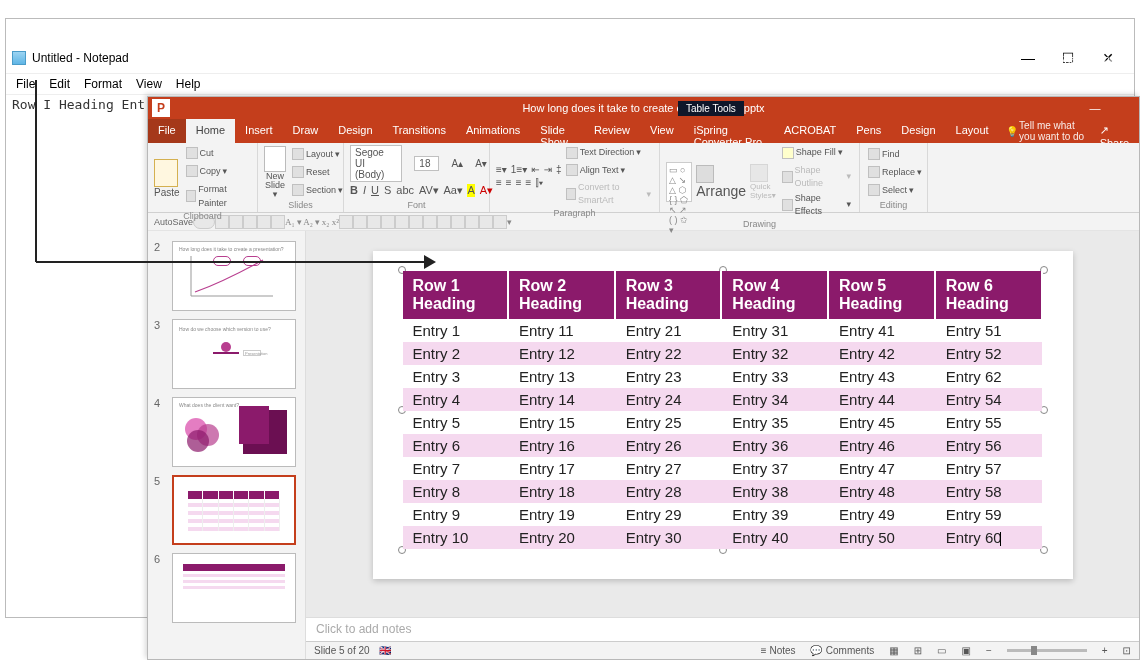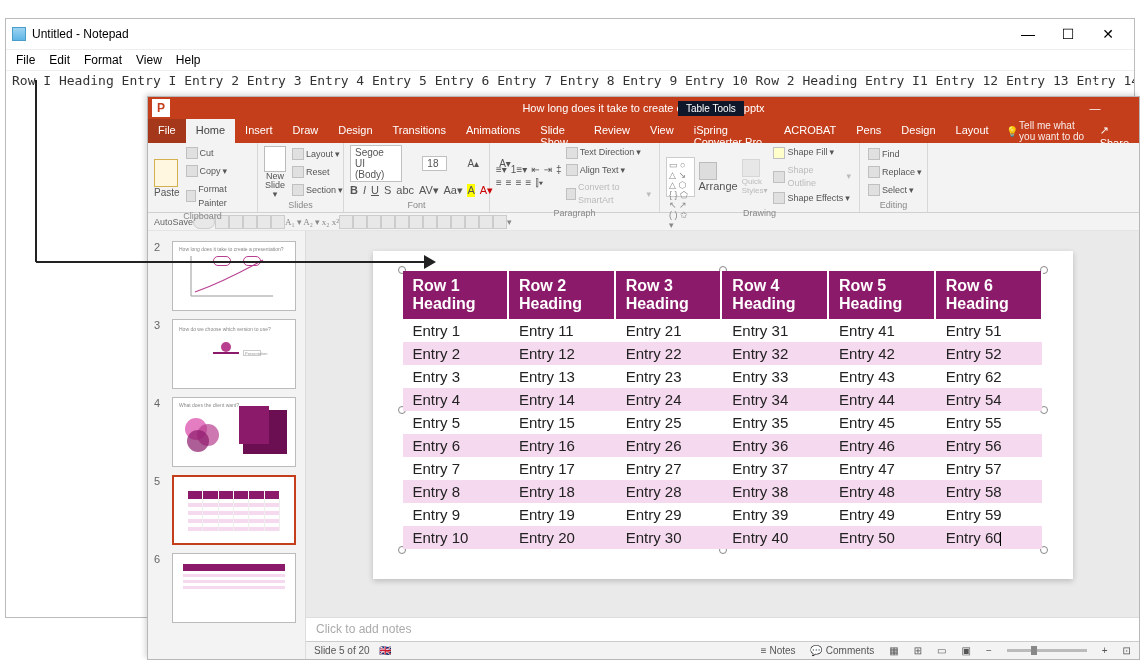--- a/index.html
+++ b/index.html
@@ -1,20 +1,20 @@
 <!DOCTYPE html>
 <html><head>
 <meta charset="utf-8">
 <style>
 * { box-sizing: border-box; margin: 0; padding: 0; }
 body { font-family: "Segoe UI", Tahoma, sans-serif; font-size: 11px; background: #fff; width: 1140px; height: 660px; overflow: hidden; position: relative; }
 
 
 .notepad { position: absolute; top: 18px; left: 5px; width: 1130px; height: 600px; border: 1px solid #bbb; background: #fff; z-index: 1; }
-.notepad-title { display: flex; align-items: center; padding: 4px 6px; font-size: 12px; border-bottom: 1px solid #eee; }
+.notepad-title { display: flex; align-items: center; padding: 4px 6px; font-size: 12px; border-bottom: 1px solid #eee; margin-top: 24px; }
 .notepad-title .np-icon { width: 14px; height: 14px; background: linear-gradient(#9cd4f2,#5fb5e5); border: 1px solid #4a9cc9; margin-right: 6px; }
 .notepad-ctrls { margin-left: auto; display: flex; gap: 0; }
 .notepad-ctrls span { width: 40px; height: 22px; display: flex; align-items: center; justify-content: center; font-size: 14px; }
 .notepad-menu { display: flex; gap: 14px; padding: 3px 10px; font-size: 12px; border-bottom: 1px solid #eee; }
 .notepad-text { font-family: Consolas, monospace; font-size: 13px; padding: 2px 6px; white-space: nowrap; overflow: hidden; color: #333; }
 
 
 .arrow-h { position: absolute; top: 261px; left: 36px; width: 392px; border-top: 2px solid #222; z-index: 3; }
 .arrow-v { position: absolute; top: 80px; left: 35px; height: 182px; border-left: 2px solid #222; z-index: 3; }
 .arrow-head { position: absolute; left: 424px; top: 255px; width: 0; height: 0; border-left: 12px solid #222; border-top: 7px solid transparent; border-bottom: 7px solid transparent; z-index: 3; }
@@ -174,21 +174,21 @@
               <span class="small-ico"></span>
               <span>Reset</span>
             </div>
           <div class="rbtn"><span class="small-ico"></span><span>Section</span> ▾</div>
         </div>
       </div>
       <div class="label">Slides</div>
     </div>
     <div class="rgroup" style="width:146px">
       <div class="content" style="flex-direction:column;align-items:flex-start;gap:2px">
-        <div style="display:flex;gap:20px;align-items:center">
+        <div style="display:flex;gap:12px;align-items:center">
           <span class="font-sel">Segoe UI (Body)</span>
           <span class="sz-sel">18</span>
           <span>A▴</span>
           <span>A▾</span>
         </div>
         <div style="display:flex;gap:5px;font-size:11px">
           <b>B</b>
           <i>I</i>
           <u>U</u>
           <span>S</span>
@@ -223,21 +223,21 @@
           <div class="rbtn"><span class="small-ico"></span><span>Text Direction</span> ▾</div>
           <div class="rbtn"><span class="small-ico"></span><span>Align Text</span> ▾</div>
           <div class="rbtn" style="color:#bbb"><span class="small-ico"></span><span>Convert to SmartArt</span> ▾</div>
         </div>
       </div>
       <div class="label">Paragraph</div>
     </div>
     <div class="rgroup" style="width:200px">
       <div class="content" style="gap:4px">
         <div style="width:70px;height:40px;border:1px solid #ccc;background:#fff;font-size:9px;padding:2px;line-height:10px;color:#888">▭ ○ △ ↘<br>△ ⬡ { } ⬠<br>↖ ↗ ( ) ✩ ▾</div>
-        <div style="text-align:right;font-size:11px">
+        <div style="text-align:right;font-size:14px">
           <div class="big-ico" style="width:18px;height:18px"></div>
           <div>Arrange</div>
         </div>
         <div style="text-align:left;font-size:9px;color:#bbb">
           <div class="big-ico" style="width:18px;height:18px;opacity:.5"></div>
           <div style="font-size:8px">Quick<br>Styles▾</div>
         </div>
         <div style="font-size:9px;line-height:13px">
           <div class="rbtn"><span class="small-ico" style="background:#ffc"></span><span>Shape Fill</span> ▾</div>
           <div class="rbtn" style="color:#bbb"><span class="small-ico"></span><span>Shape Outline</span> ▾</div>

